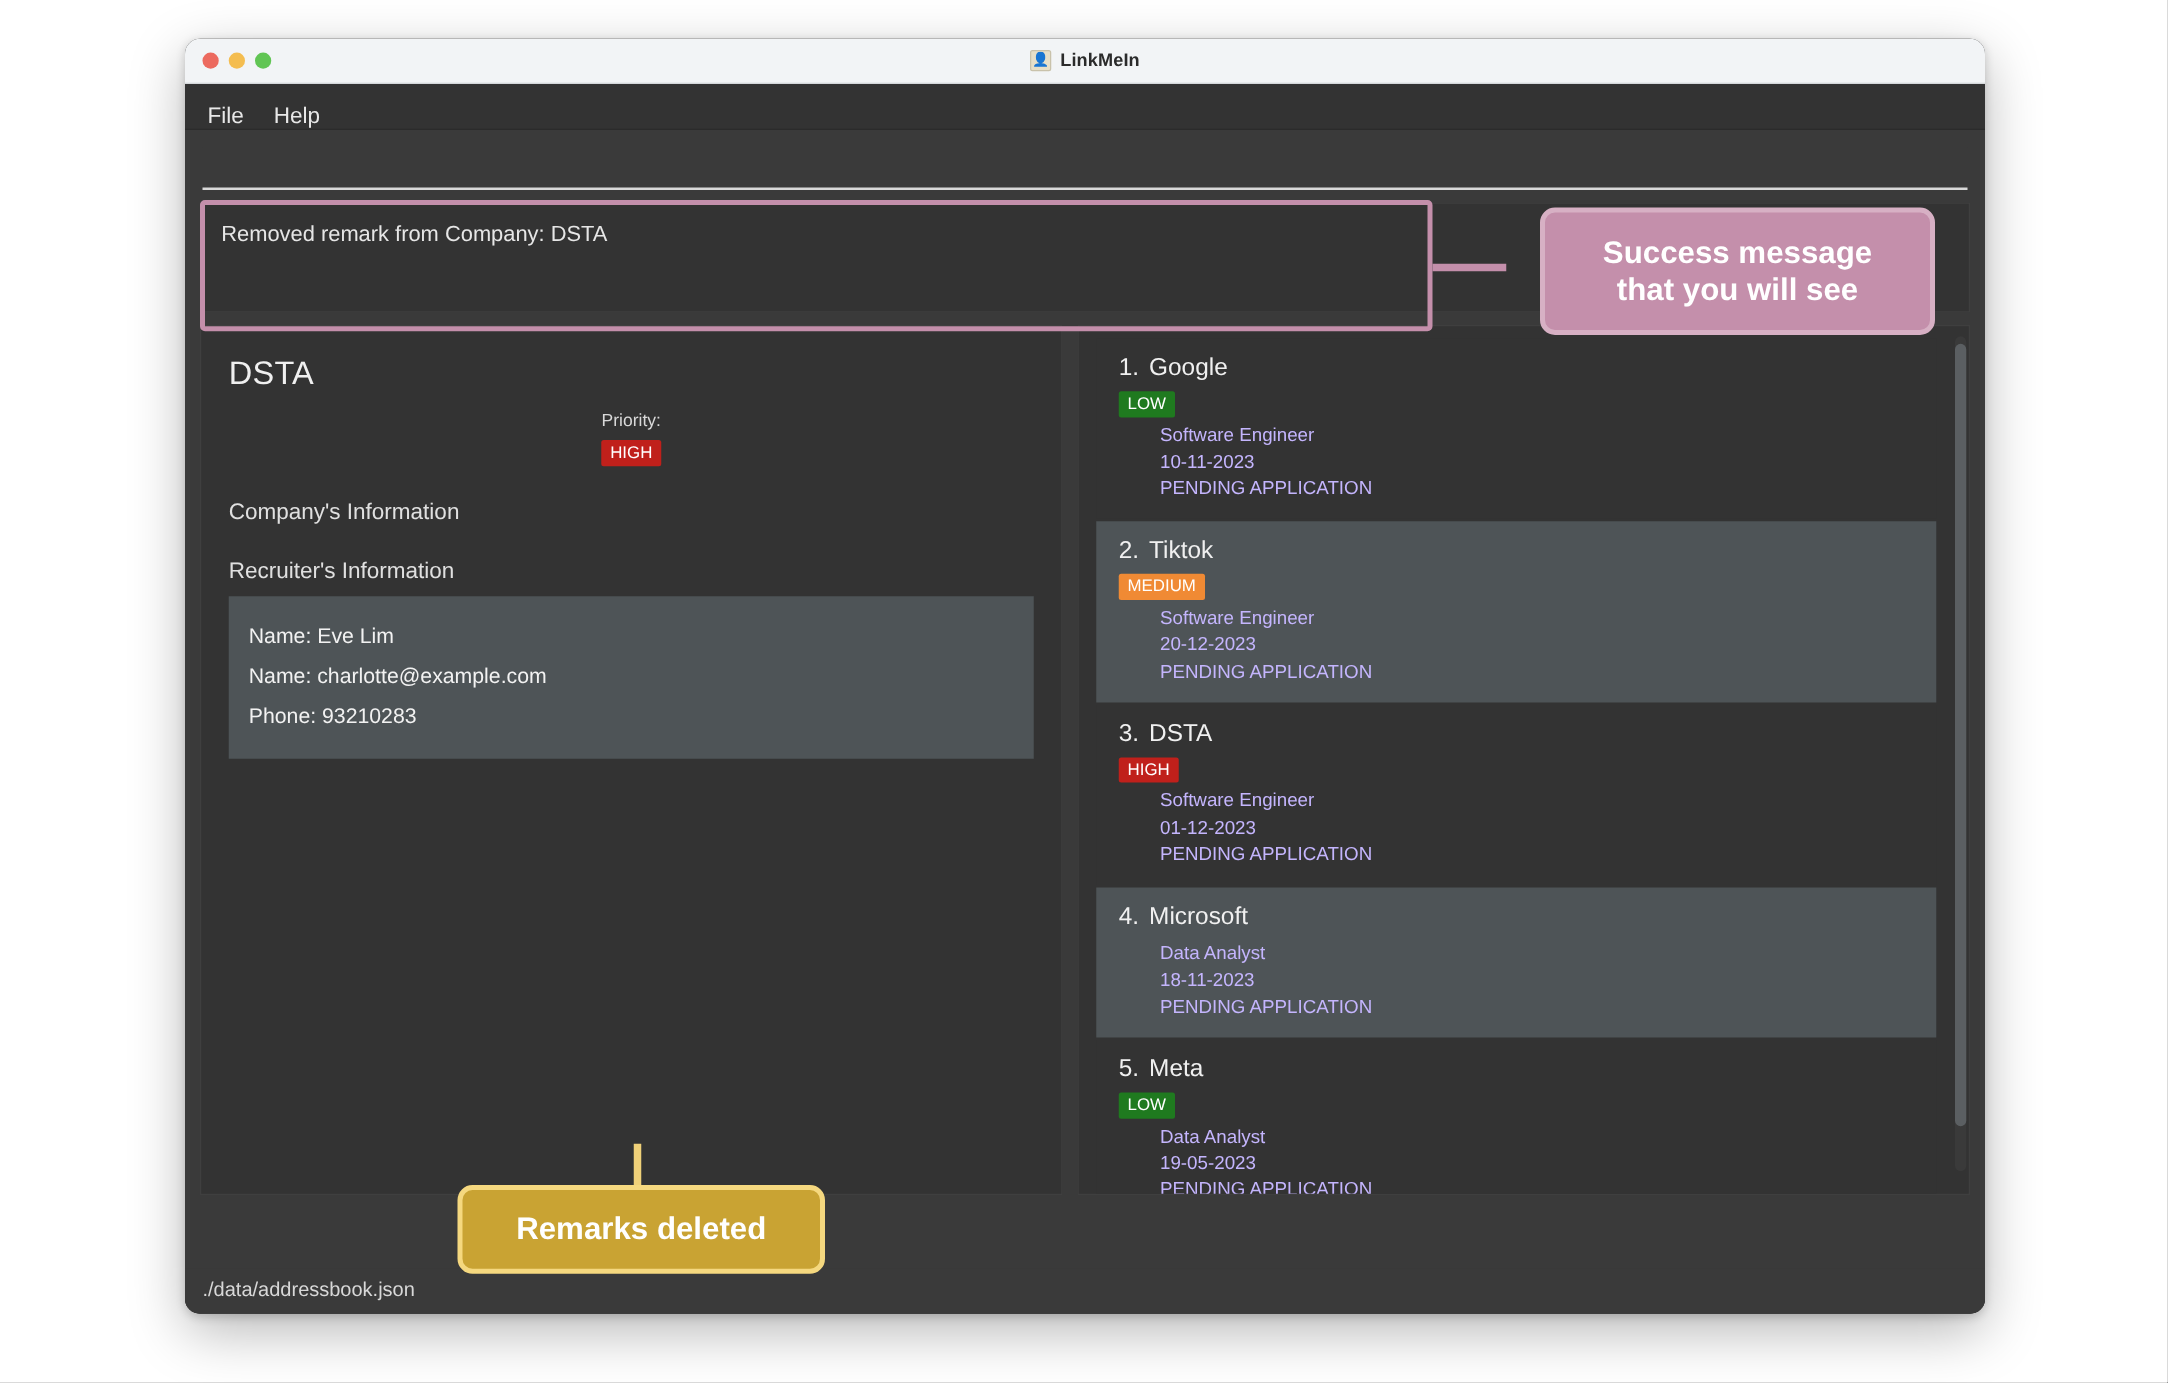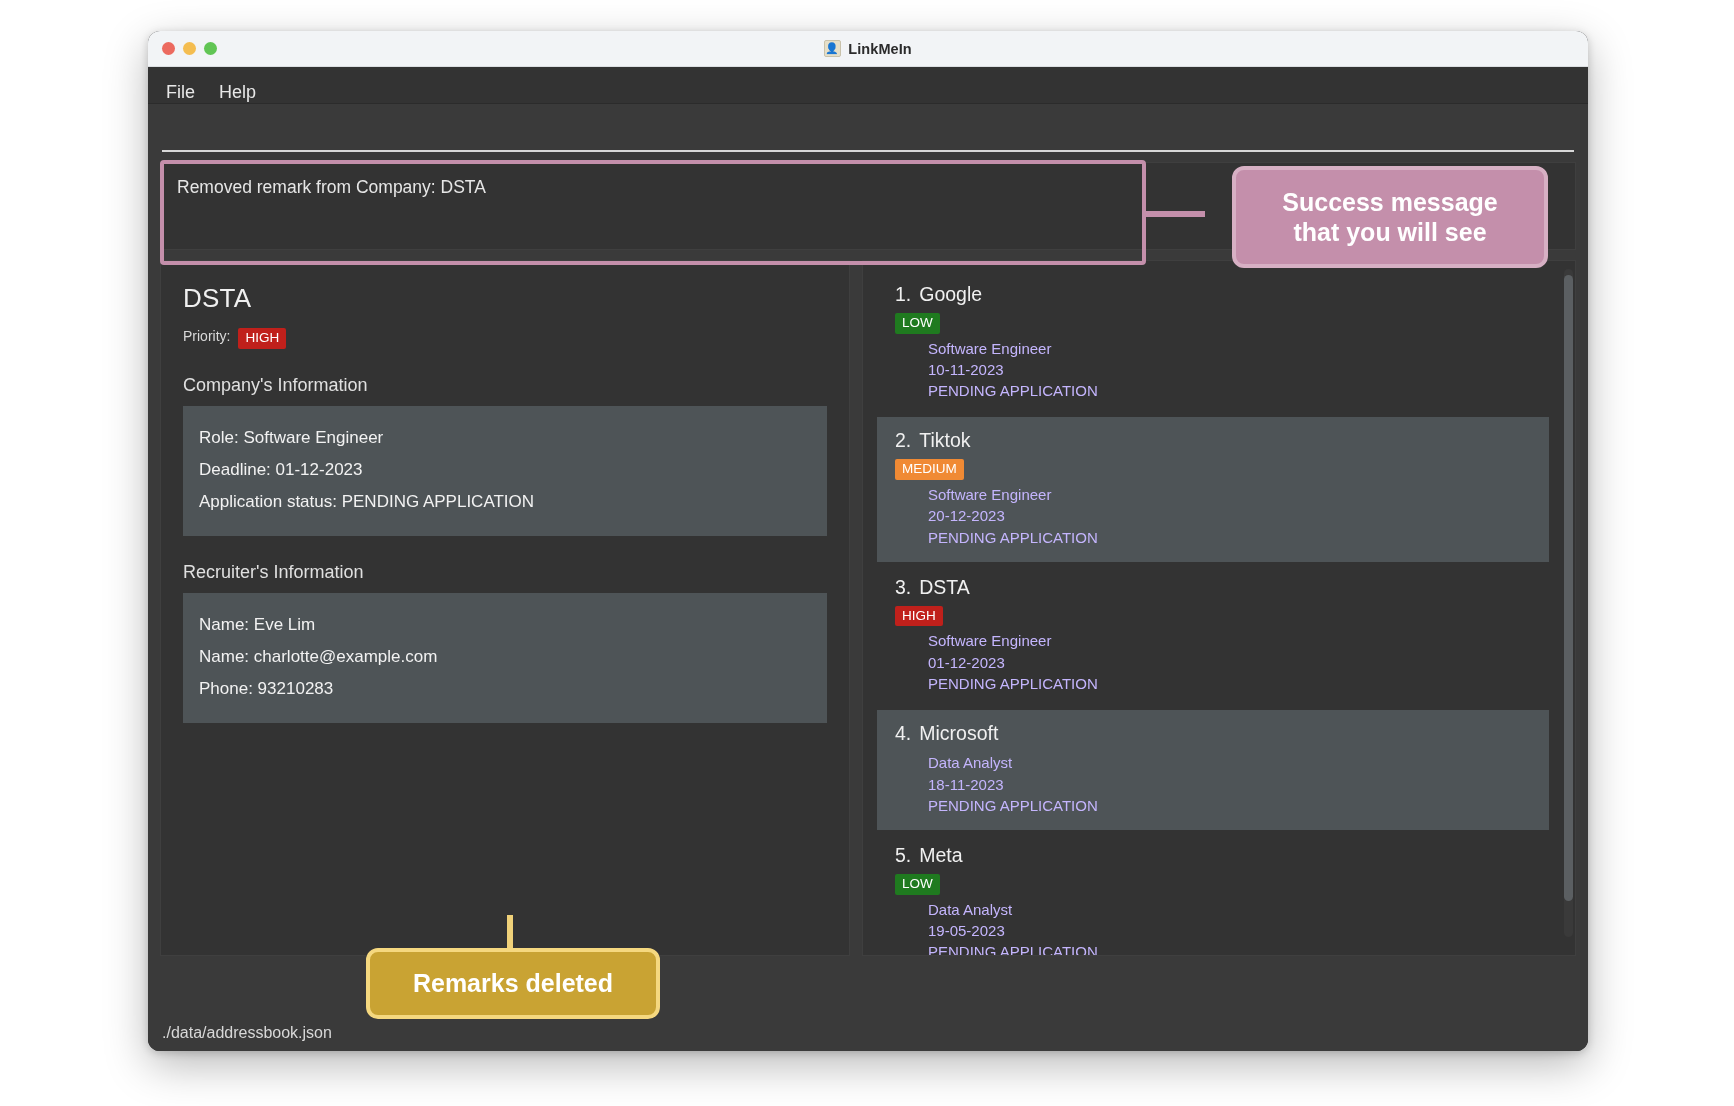--- a/index.html
+++ b/index.html
@@ -70,21 +70,21 @@
   .result-text { color: #e6e6e6; font-size: 17.5px; }
 
   .panes { display: flex; gap: 12px; padding: 4px 12px 0 12px; height: 700px; }
 
   
   .detail-pane {
     width: 690px; background: #333333; border: 1px solid #3f3f3f;
     padding: 22px 22px 0 22px; position: relative;
   }
   .company-name { color: #f0f0f0; font-size: 26px; font-weight: 400; letter-spacing: .2px; }
-  .priority-row { display: flex; align-items: flex-start; gap: 8px; margin-top: 14px; }
+  .priority-row { display: flex; align-items: center; gap: 8px; margin-top: 14px; flex-direction: column; }
   .priority-label { color: #d9d9d9; font-size: 14px; }
   .badge {
     display: inline-block; padding: 2px 7px 3px 7px;
     font-size: 13.5px; color: #ffffff; border-radius: 2px; line-height: 1.15;
   }
   .badge.high { background: #c0201b; }
   .badge.medium { background: #f08a34; }
   .badge.low { background: #1f7a1f; }
   .section-title { color: #e0e0e0; font-size: 18px; margin-top: 26px; }
   .info-card {
@@ -212,25 +212,20 @@
 
         <div class="detail-pane">
           <div class="company-name">DSTA</div>
 
           <div class="priority-row">
             <span class="priority-label">Priority:</span>
             <span class="badge high">HIGH</span>
           </div>
 
           <div class="section-title">Company's Information</div>
-          <div class="info-card">
-            <div class="info-line">Role: Software Engineer</div>
-            <div class="info-line">Deadline: 01-12-2023</div>
-            <div class="info-line">Application status: PENDING APPLICATION</div>
-          </div>
 
           <div class="section-title">Recruiter's Information</div>
           <div class="info-card">
             <div class="info-line">Name: Eve Lim</div>
             <div class="info-line">Name: charlotte@example.com</div>
             <div class="info-line">Phone: 93210283</div>
           </div>
 
         </div>
 

